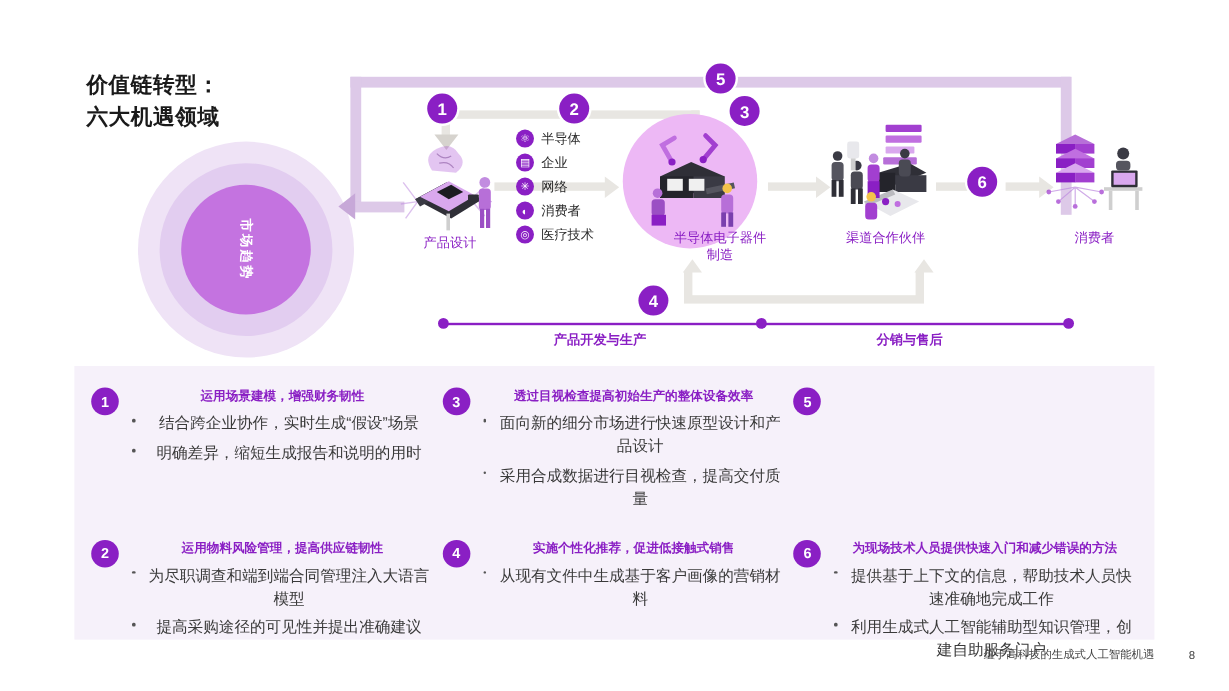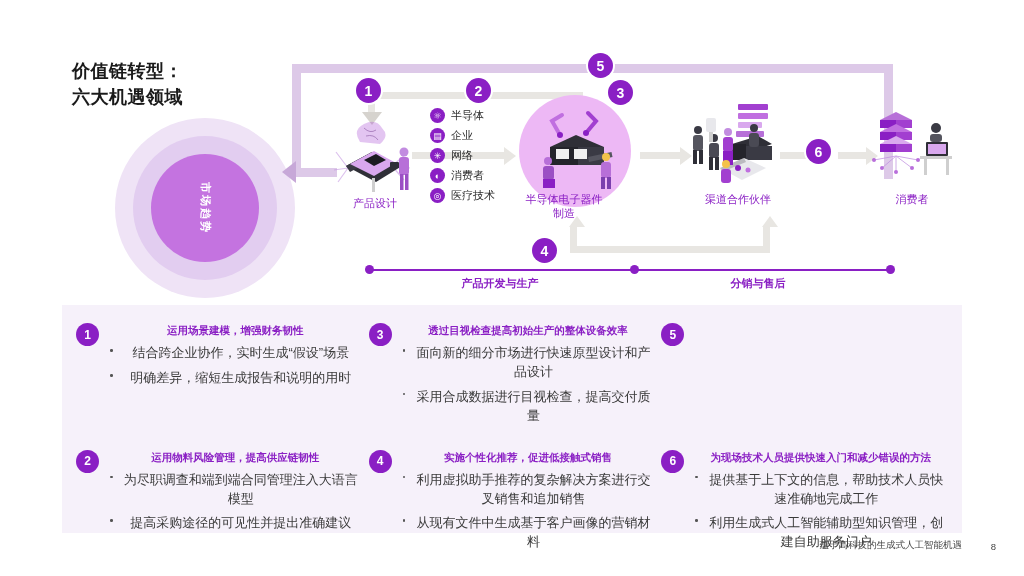--- a/index.html
+++ b/index.html
@@ -329,21 +329,21 @@
     <rect x="84" y="59" width="3" height="16" fill="#cfcfcf"></rect>
     <rect x="64" y="42" width="22" height="14" rx="1" fill="#2f2f37"></rect>
     <rect x="66" y="44" width="18" height="10" fill="#d9a8ee"></rect>
     <g>
       <circle cx="74" cy="28" r="5" fill="#3a3a44"></circle>
       <rect x="68" y="34" width="12" height="8" rx="3" fill="#55555f"></rect>
     </g>
   </svg>
 
   <div class="stage-label" style="left:330px;top:196px;width:90px;">产品设计</div>
-  <div class="stage-label" style="left:516px;top:192px;width:96px;">半导体电子器件
+  <div class="stage-label" style="left:552px;top:192px;width:96px;">半导体电子器件
 制造</div>
   <div class="stage-label" style="left:690px;top:192px;width:96px;">渠道合作伙伴</div>
   <div class="stage-label" style="left:872px;top:192px;width:80px;">消费者</div>
 
   <div class="badge" style="left:356px;top:78px;">1</div>
   <div class="badge" style="left:466px;top:78px;">2</div>
   <div class="badge" style="left:608px;top:80px;">3</div>
   <div class="badge" style="left:532px;top:238px;">4</div>
   <div class="badge" style="left:588px;top:53px;">5</div>
   <div class="badge" style="left:806px;top:139px;">6</div>
@@ -393,21 +393,20 @@
             <li>提高采购途径的可见性并提出准确建议</li>
           </ul>
         </div>
       </div>
 
       <div class="card">
         <div class="card-num">4</div>
         <div class="card-body">
           <div class="card-title">实施个性化推荐，促进低接触式销售</div>
           <ul class="bullets">
-            <li>利用虚拟助手推荐的复杂解决方案进行交叉销售和追加销售</li>
             <li>从现有文件中生成基于客户画像的营销材料</li>
           </ul>
         </div>
       </div>
 
       <div class="card">
         <div class="card-num">6</div>
         <div class="card-body">
           <div class="card-title">为现场技术人员提供快速入门和减少错误的方法</div>
           <ul class="bullets">

